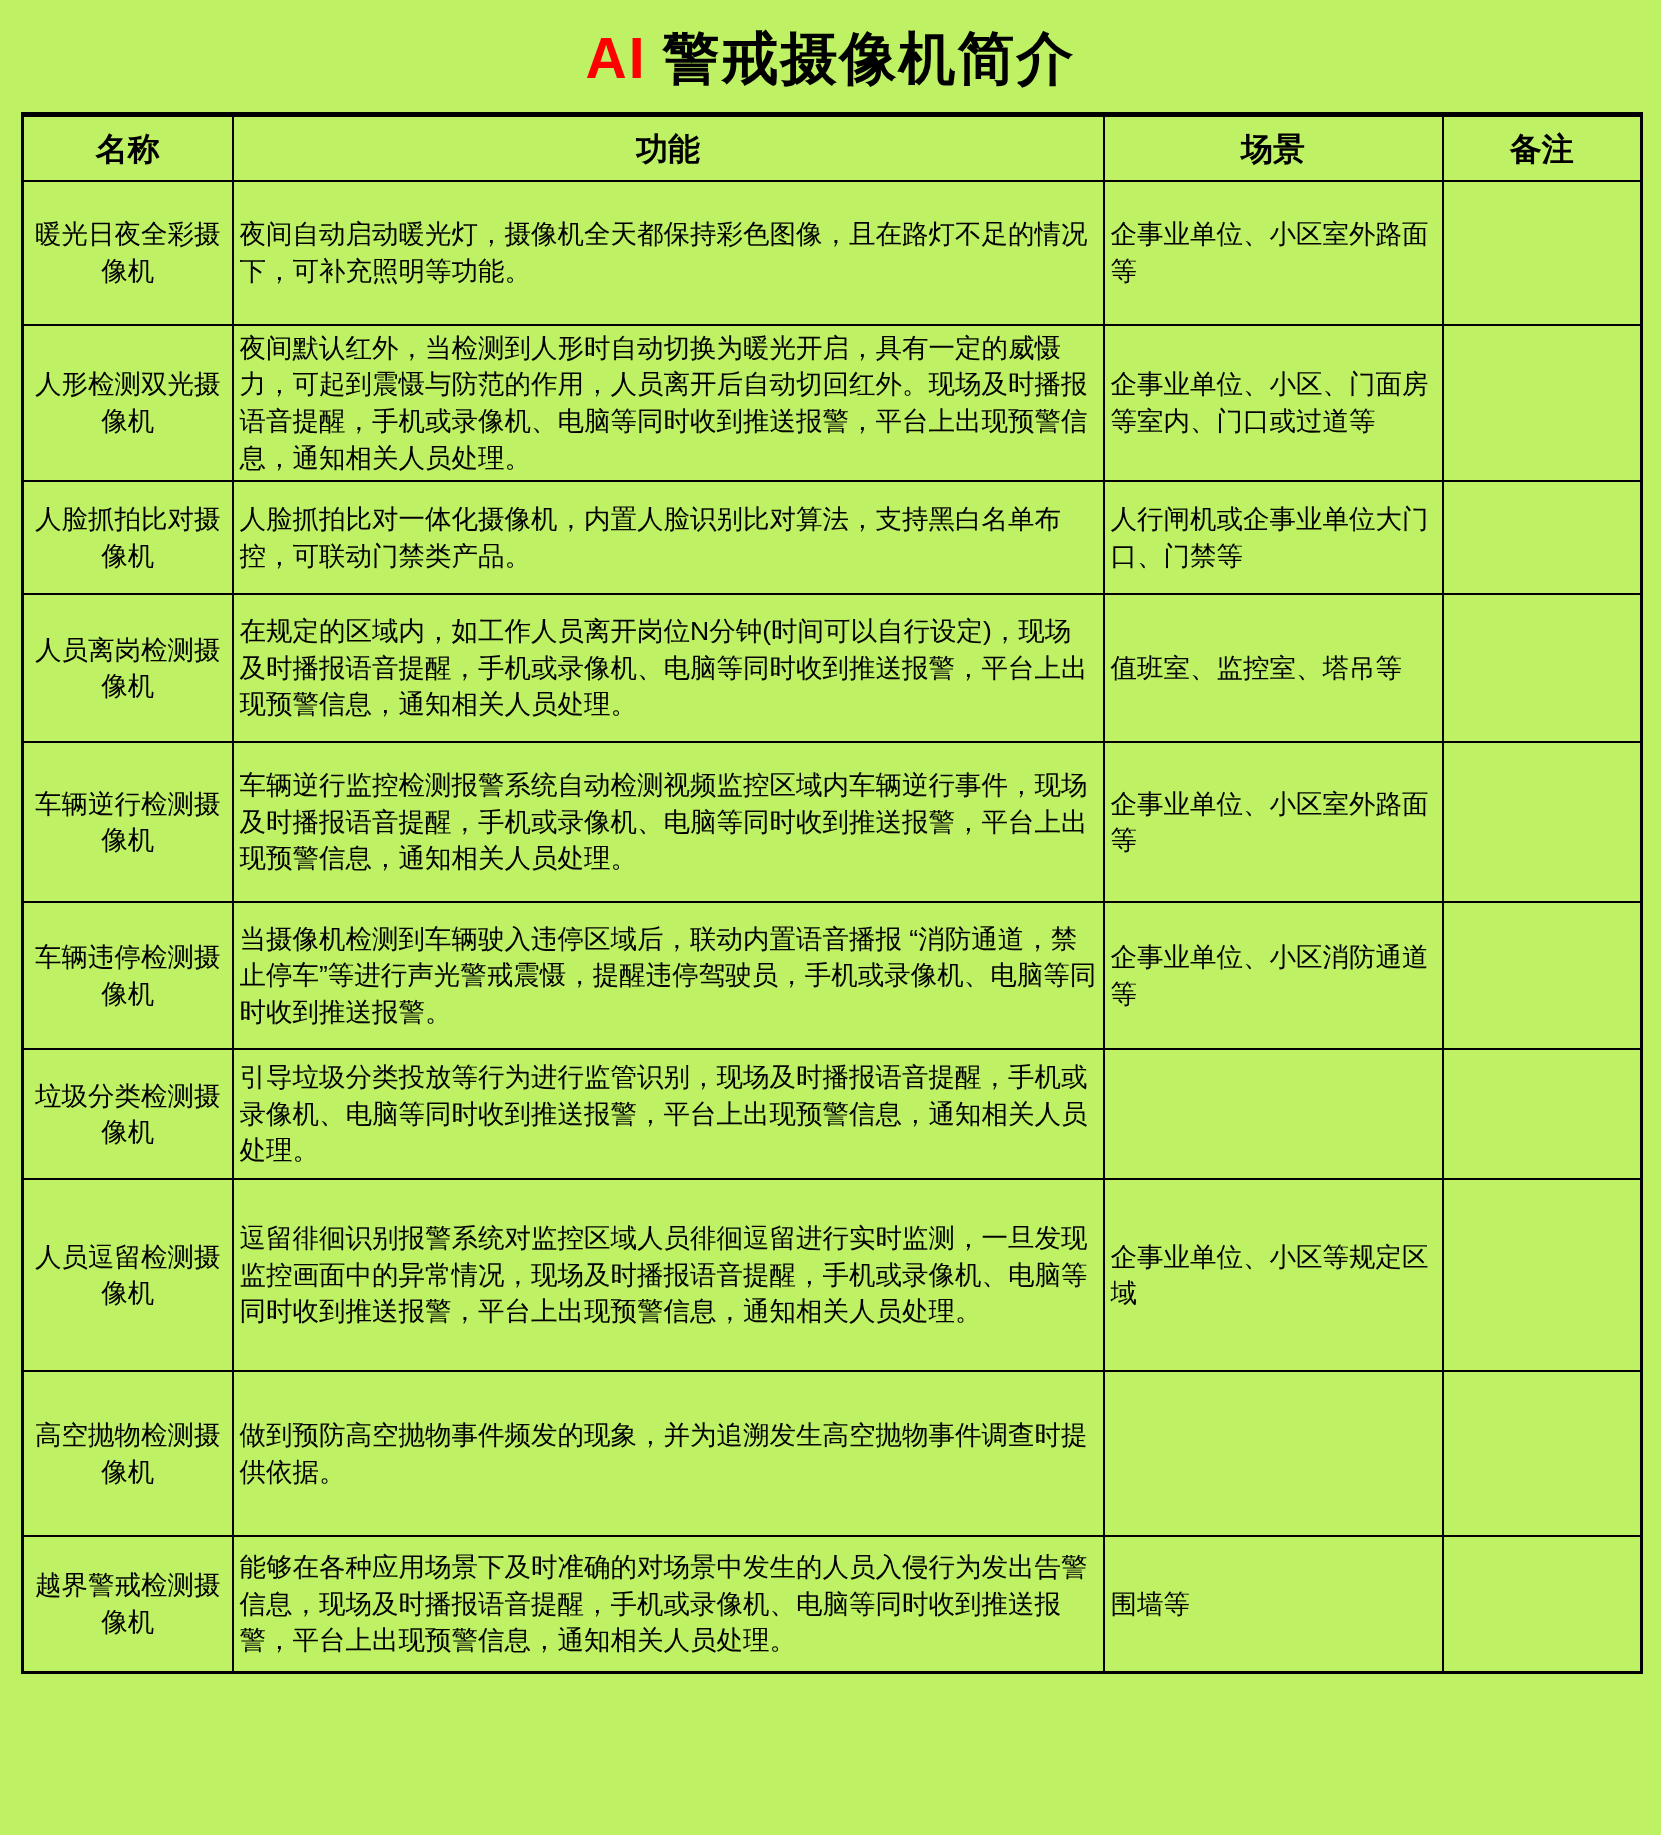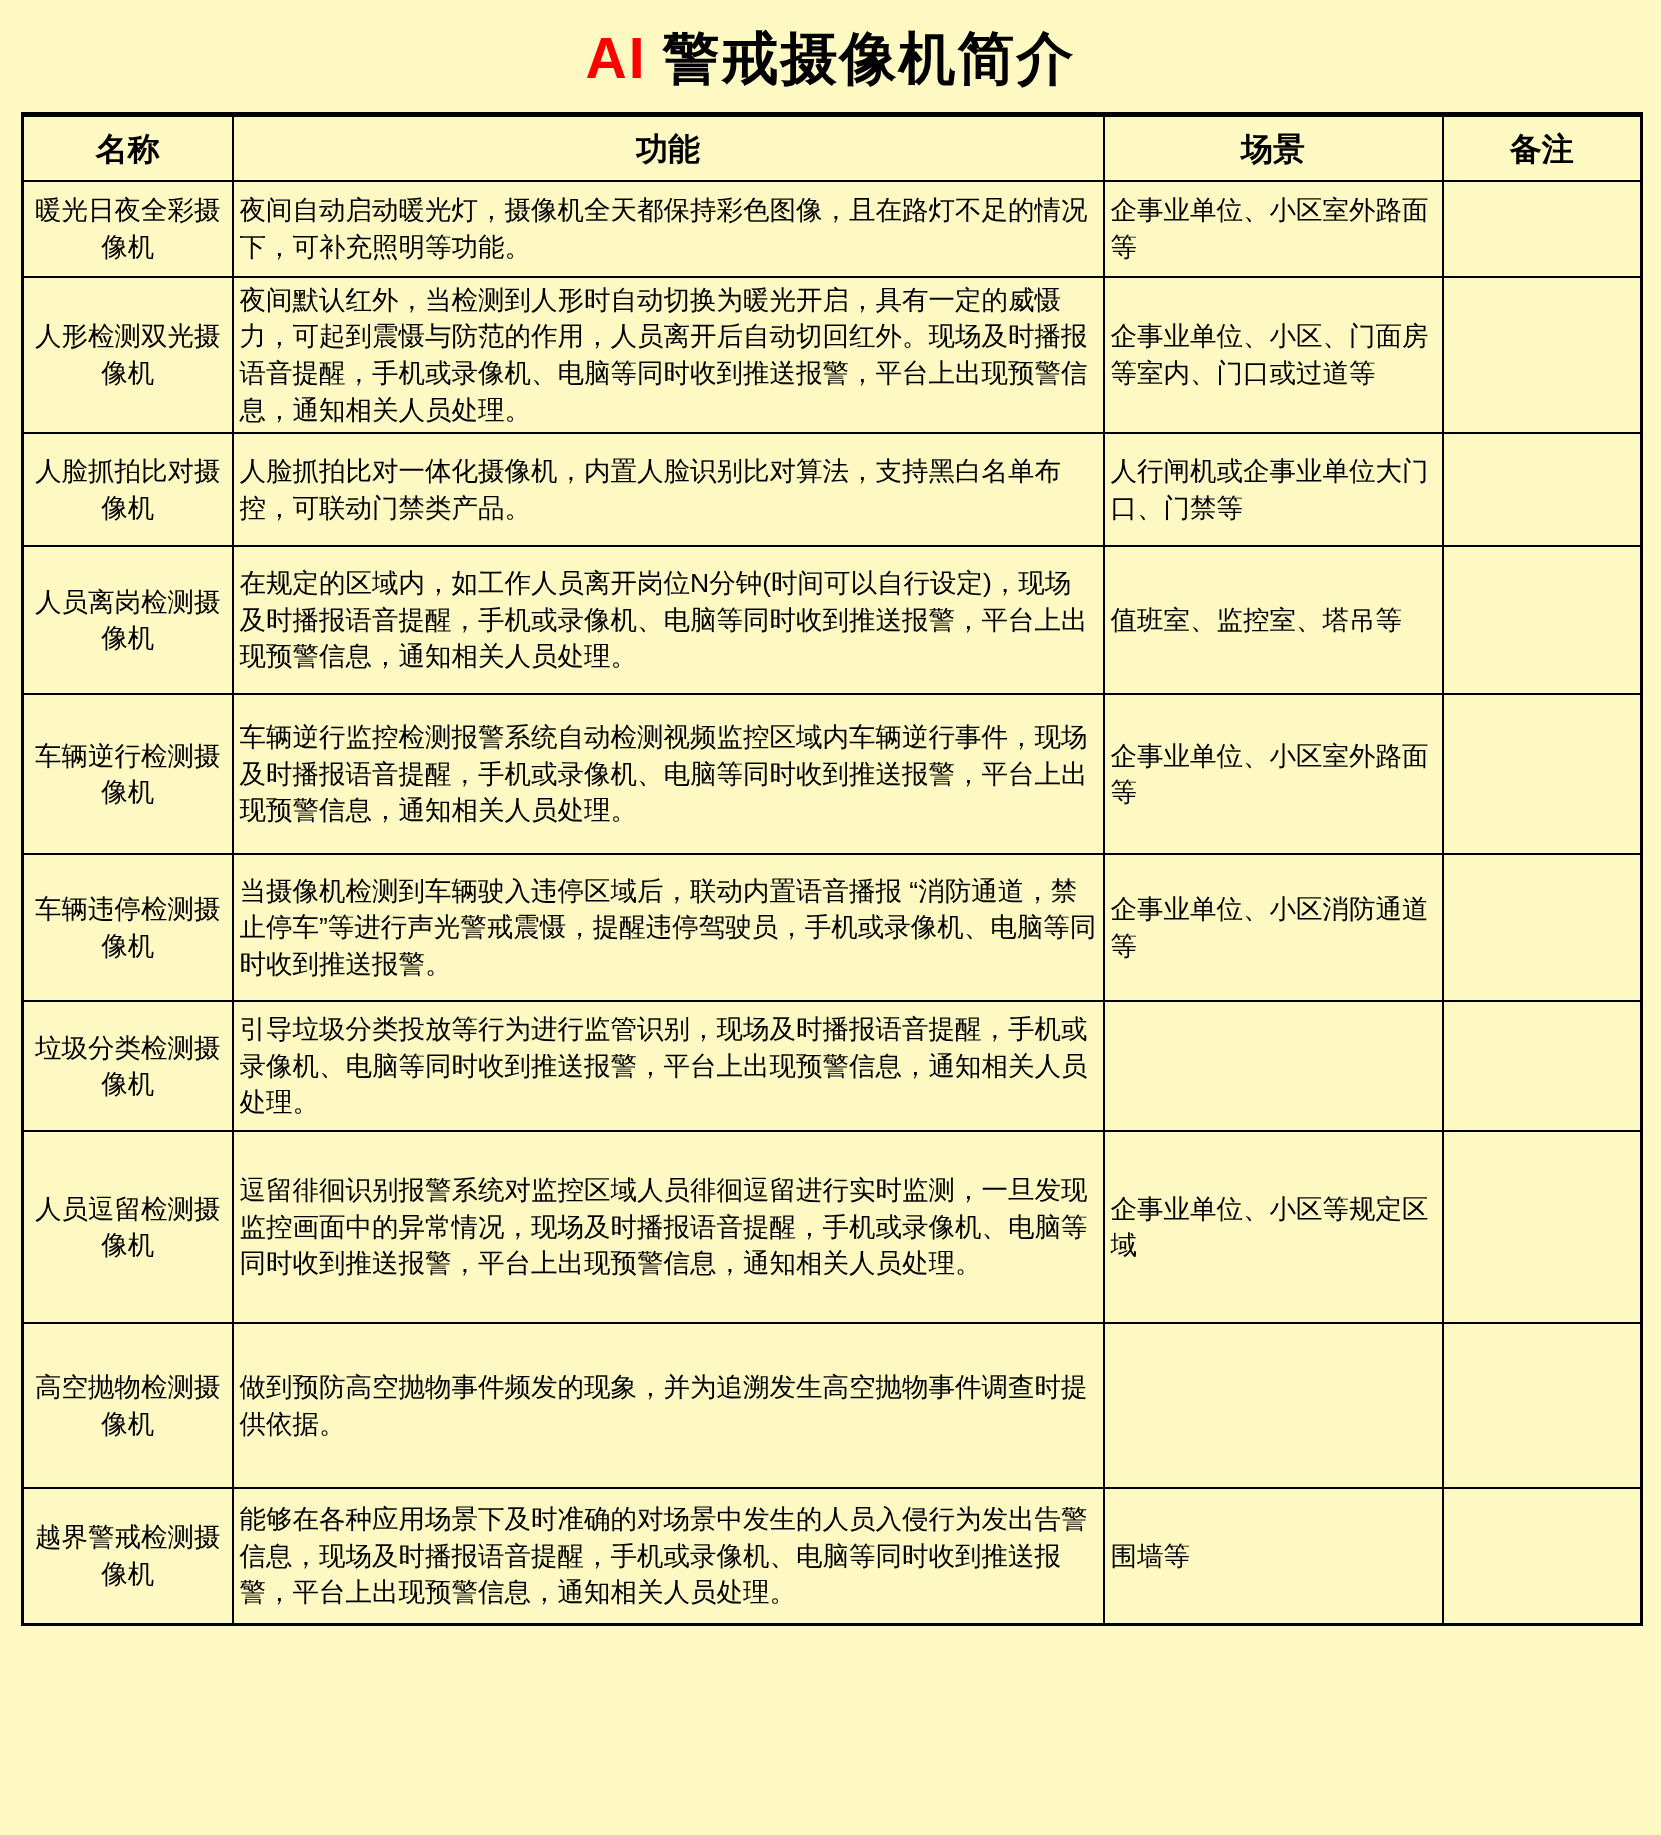--- a/index.html
+++ b/index.html
@@ -5,21 +5,21 @@
   html, body {
     margin: 0;
     padding: 0;
     background: #ffffff;
     color: #000000;
     font-family: "Liberation Sans", sans-serif;
   }
   .page {
     width: 1661px;
     min-height: 1835px;
-    background: #fef9c3;
+    background: #bef264;
     box-sizing: border-box;
   }
   .page-title {
     text-align: center;
     padding-top: 24px;
     margin: 0 0 20px 0;
     font-size: 57px;
     font-weight: bold;
     letter-spacing: 2px;
     line-height: 1.2;
@@ -56,21 +56,21 @@
     padding: 2px;
   }
   td.cell-name {
     text-align: center;
     padding: 4px 2px;
   }
   td.cell-function { text-align: left; }
   td.cell-scene    { text-align: left; border-radius: 19px; }
   td.cell-remark   { text-align: left; }
   
-  tbody tr:nth-child(1)  { height: 96px; }
+  tbody tr:nth-child(1)  { height: 144px; }
   tbody tr:nth-child(2)  { height: 152px; }
   tbody tr:nth-child(3)  { height: 113px; }
   tbody tr:nth-child(4)  { height: 148px; }
   tbody tr:nth-child(5)  { height: 160px; }
   tbody tr:nth-child(6)  { height: 147px; }
   tbody tr:nth-child(7)  { height: 130px; }
   tbody tr:nth-child(8)  { height: 192px; }
   tbody tr:nth-child(9)  { height: 165px; }
   tbody tr:nth-child(10) { height: 136px; }
   tbody tr:nth-child(11) { height: 152px; }

